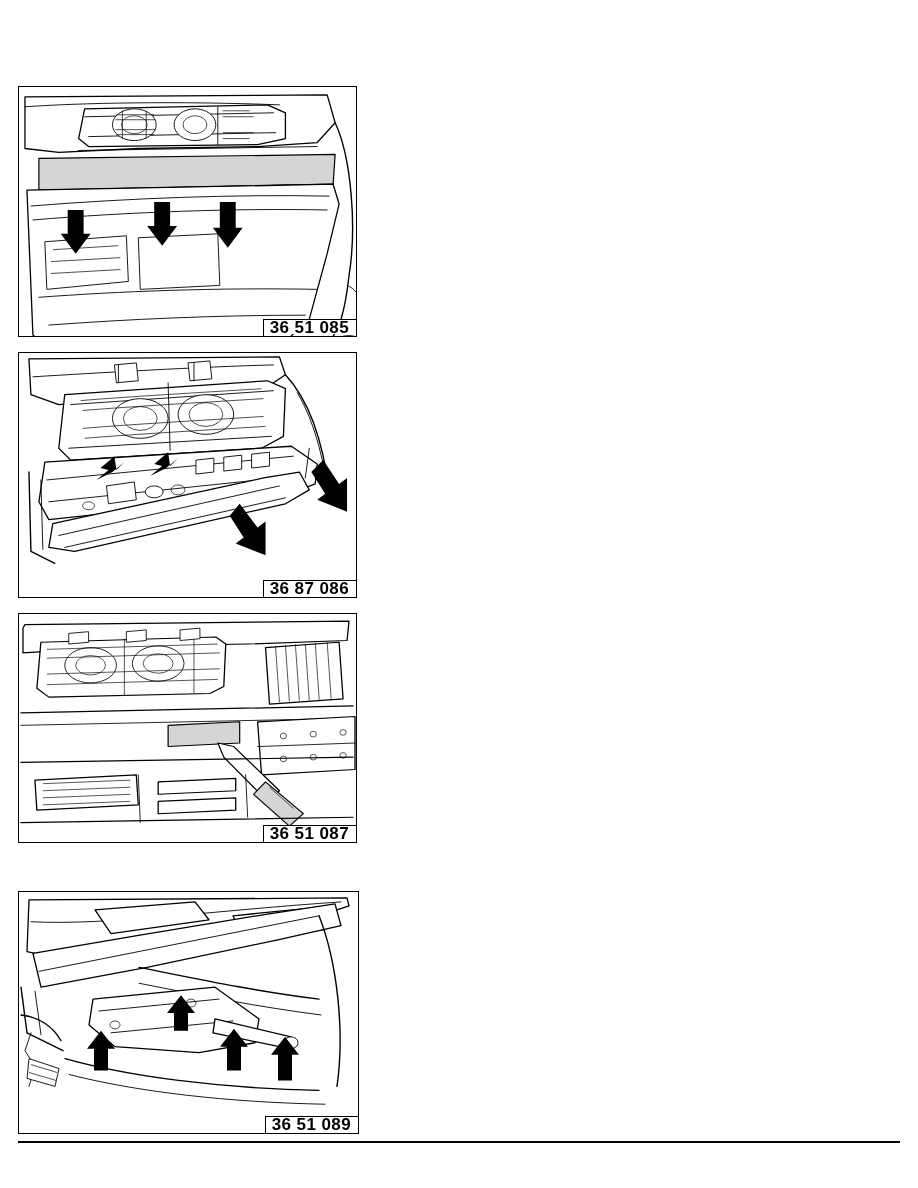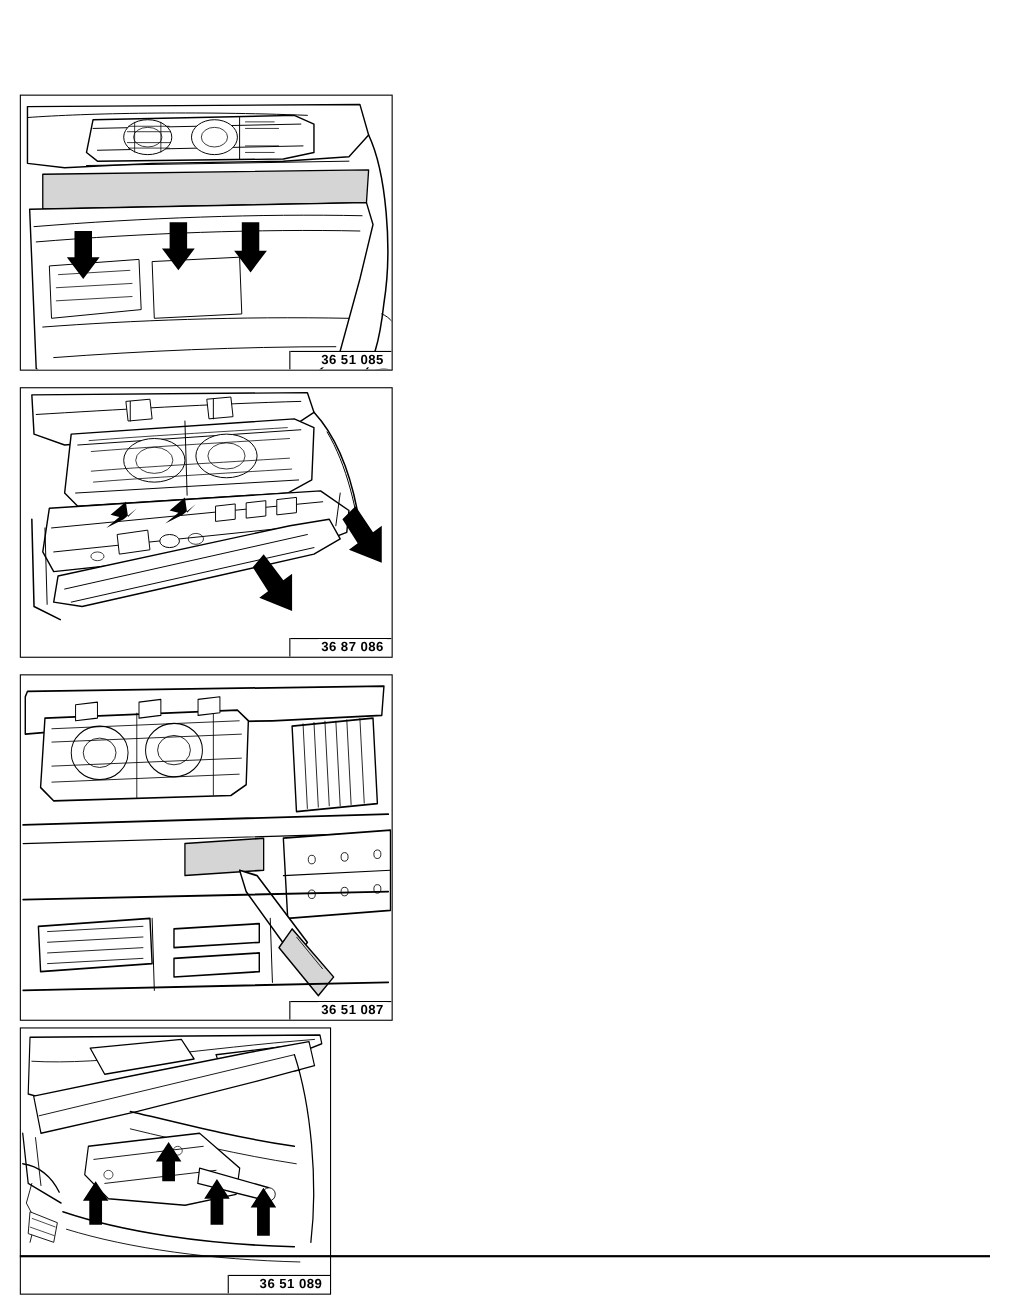--- a/index.html
+++ b/index.html
@@ -26,21 +26,21 @@
     border: 1.5px solid #000;
     background: #fff;
     box-sizing: border-box;
     overflow: hidden;
   }
   .fig-caption {
     position: absolute;
     right: 4px;
     bottom: 2px;
     font-family: "Liberation Sans", sans-serif;
-    font-size: 12px;
+    font-size: 17px;
     font-weight: bold;
     letter-spacing: 0.4px;
     color: #000;
     background: #fff;
     padding: 1px 3px 0 3px;
     line-height: 13px;
     white-space: nowrap;
   }
   .fig-caption-rule {
     position: absolute;
@@ -208,21 +208,21 @@
 
         <path d="M306 108 L322 132 L330 126 L330 160 L300 148 L308 142 L294 120 Z"></path>
         <path d="M222 152 L240 176 L248 170 L248 204 L218 192 L226 186 L212 164 Z"></path>
       </g>
     </svg>
     <div class="fig-caption-rule" style="width:92px;"></div>
     <div class="fig-caption-vrule" style="right:92px; height:17px;"></div>
     <div class="fig-caption">36 87 086</div>
   </div>
 
-  <div class="figure" id="fig3" style="left:18px; top:613px; width:339px; height:315px;">
+  <div class="figure" id="fig3" style="left:18px; top:613px; width:339px; height:230px;">
     <svg class="art" viewBox="0 0 339 258" preserveAspectRatio="none">
 
       <path class="wfill" d="M4 16 L4 44 L120 36 L230 34 L330 30 L332 8 L6 12 Z"></path>
 
       <path class="wfill" d="M22 32 L198 26 L208 34 L206 82 L192 90 L30 94 L18 84 Z"></path>
       <ellipse class="wfill-thin" cx="72" cy="58" rx="26" ry="20"></ellipse>
       <ellipse class="wfill-thin" cx="140" cy="56" rx="26" ry="20"></ellipse>
       <ellipse class="stroke-hair" cx="72" cy="58" rx="15" ry="11"></ellipse>
       <ellipse class="stroke-hair" cx="140" cy="56" rx="15" ry="11"></ellipse>
       <g class="stroke-hair">
@@ -280,21 +280,21 @@
       <path class="wfill" d="M140 212 L218 208 L218 222 L140 226 Z"></path>
       <path class="stroke" d="M2 236 L336 230"></path>
       <path class="stroke-thin" d="M120 182 L122 236"></path>
       <path class="stroke-thin" d="M228 182 L230 230"></path>
     </svg>
     <div class="fig-caption-rule" style="width:92px;"></div>
     <div class="fig-caption-vrule" style="right:92px; height:17px;"></div>
     <div class="fig-caption">36 51 087</div>
   </div>
 
-  <div class="figure" id="fig4" style="left:18px; top:934px; width:283px; height:243px;">
+  <div class="figure" id="fig4" style="left:18px; top:891px; width:341px; height:243px;">
     <svg class="art" viewBox="0 0 339 243" preserveAspectRatio="none">
 
       <path class="wfill" d="M10 8 L8 60 L60 72 L180 44 L300 24 L330 14 L328 6 Z"></path>
       <path class="stroke-thin" d="M12 30 C 90 34, 200 18, 322 10"></path>
 
       <path class="wfill" d="M76 18 L176 10 L190 28 L92 42 Z"></path>
       <path class="wfill" d="M214 24 L294 16 L306 38 L224 48 Z"></path>
       <path class="stroke-thin" d="M232 34 C 250 28, 276 26, 294 28"></path>
 
       <path class="wfill" d="M14 62 L118 44 L250 22 L316 12 L322 34 L260 48 L128 76 L22 96 Z"></path>

